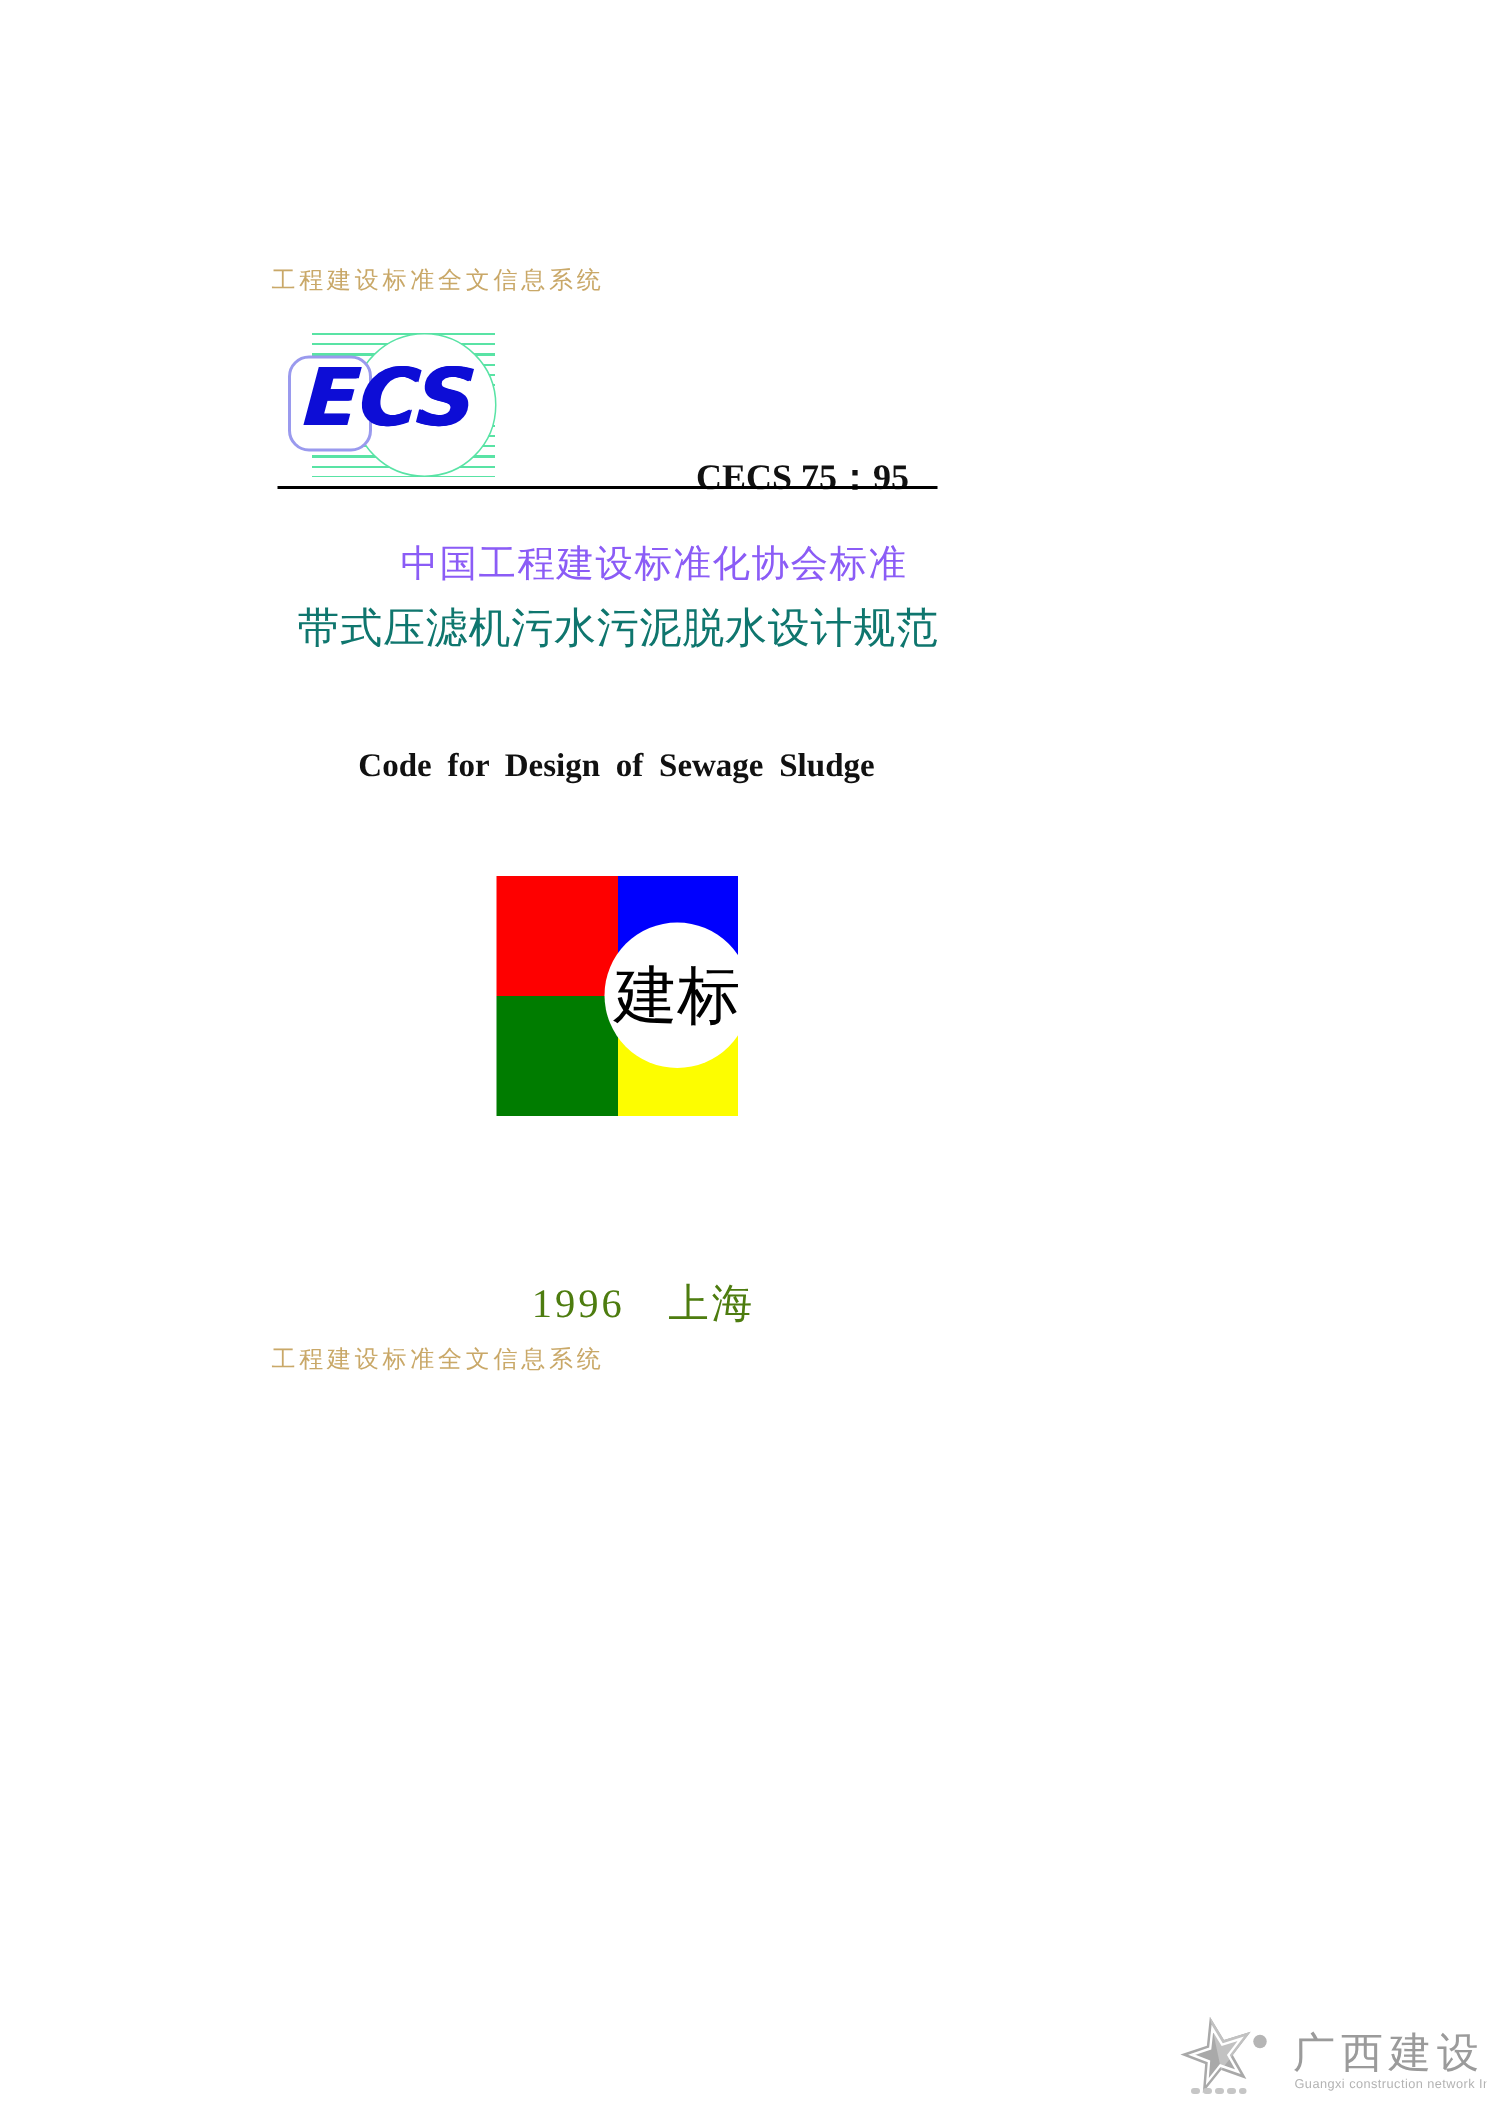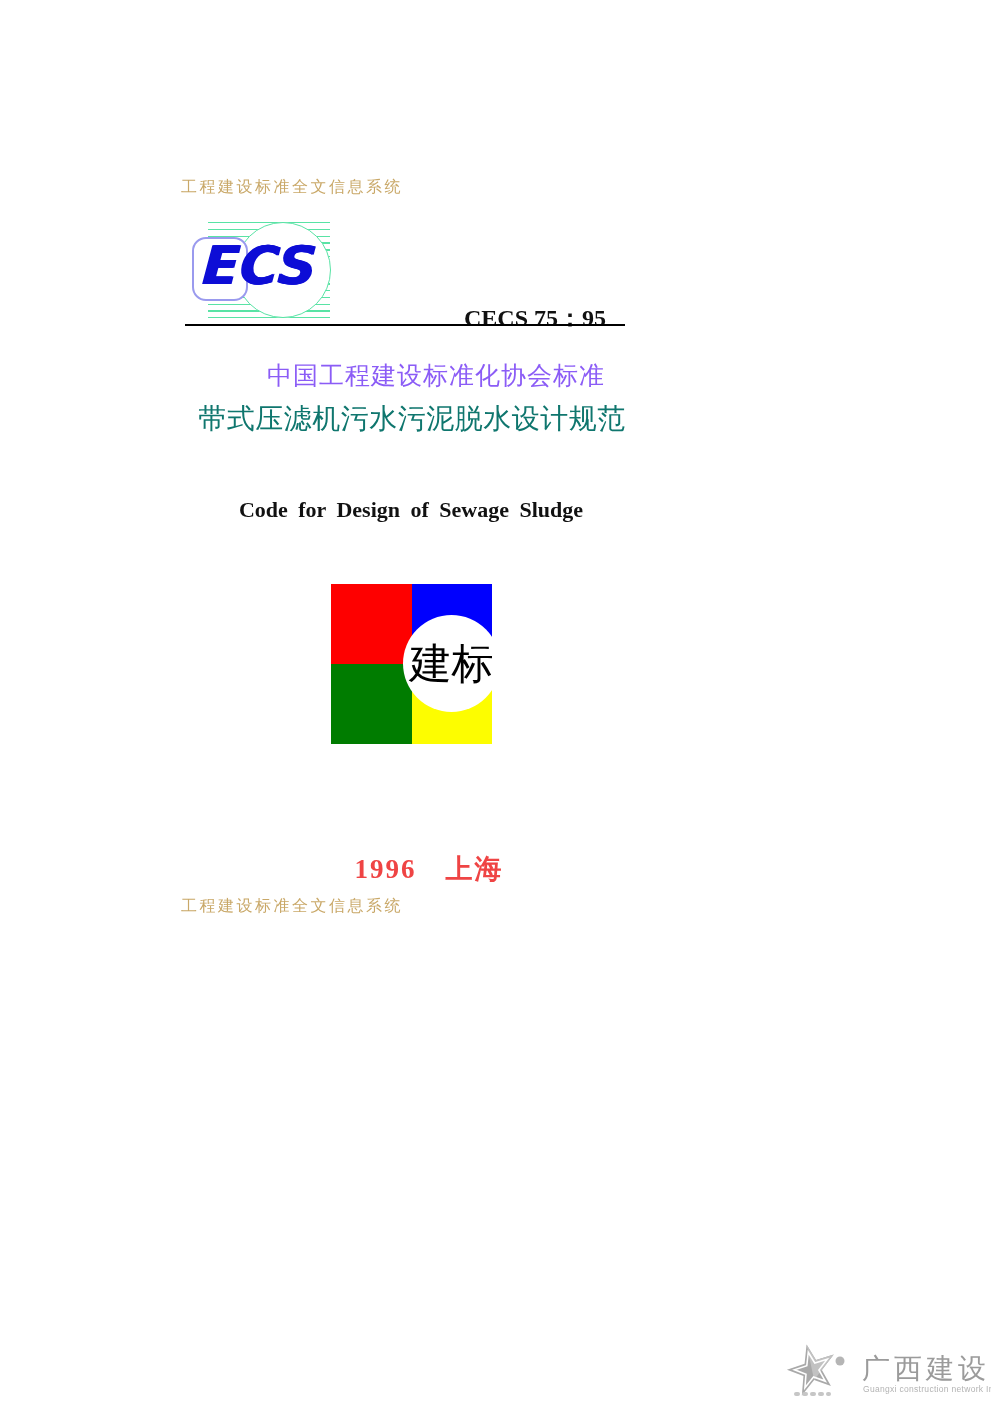--- a/index.html
+++ b/index.html
@@ -97,21 +97,21 @@
     display:flex;align-items:center;justify-content:center;margin-left:40px;
   }
   .emblem-label{
     font-size:42px;color:#000000;line-height:1;
     letter-spacing:0px;white-space:nowrap;
   }
 
   .year-city{
     left:179px;top:851px;width:500px;
     text-align:center;
-    font-weight:bold;font-size:27px;color:#ef4444;
+    font-weight:normal;font-size:27px;color:#4d7c0f;
     font-family:"Liberation Serif","DejaVu Serif",serif;
     letter-spacing:2px;white-space:nowrap;
   }
 
   
   .site-mark{left:772px;top:1342px;width:215px;height:58px;}
   .site-star{position:absolute;left:0px;top:2px;}
   .site-name{
     position:absolute;left:90px;top:8px;
     font-size:28px;color:#9b9b9b;

